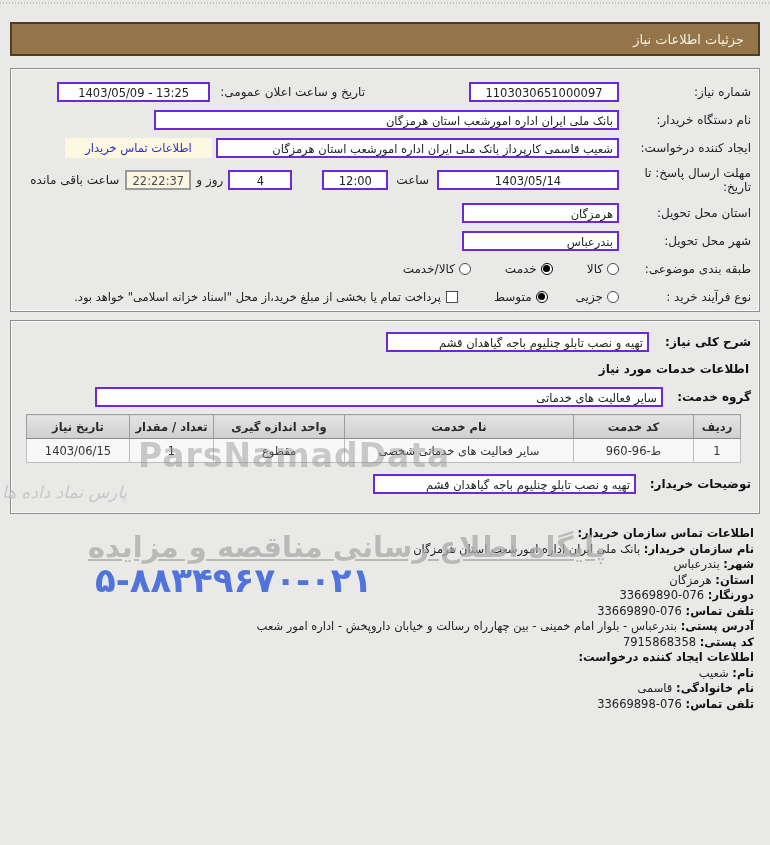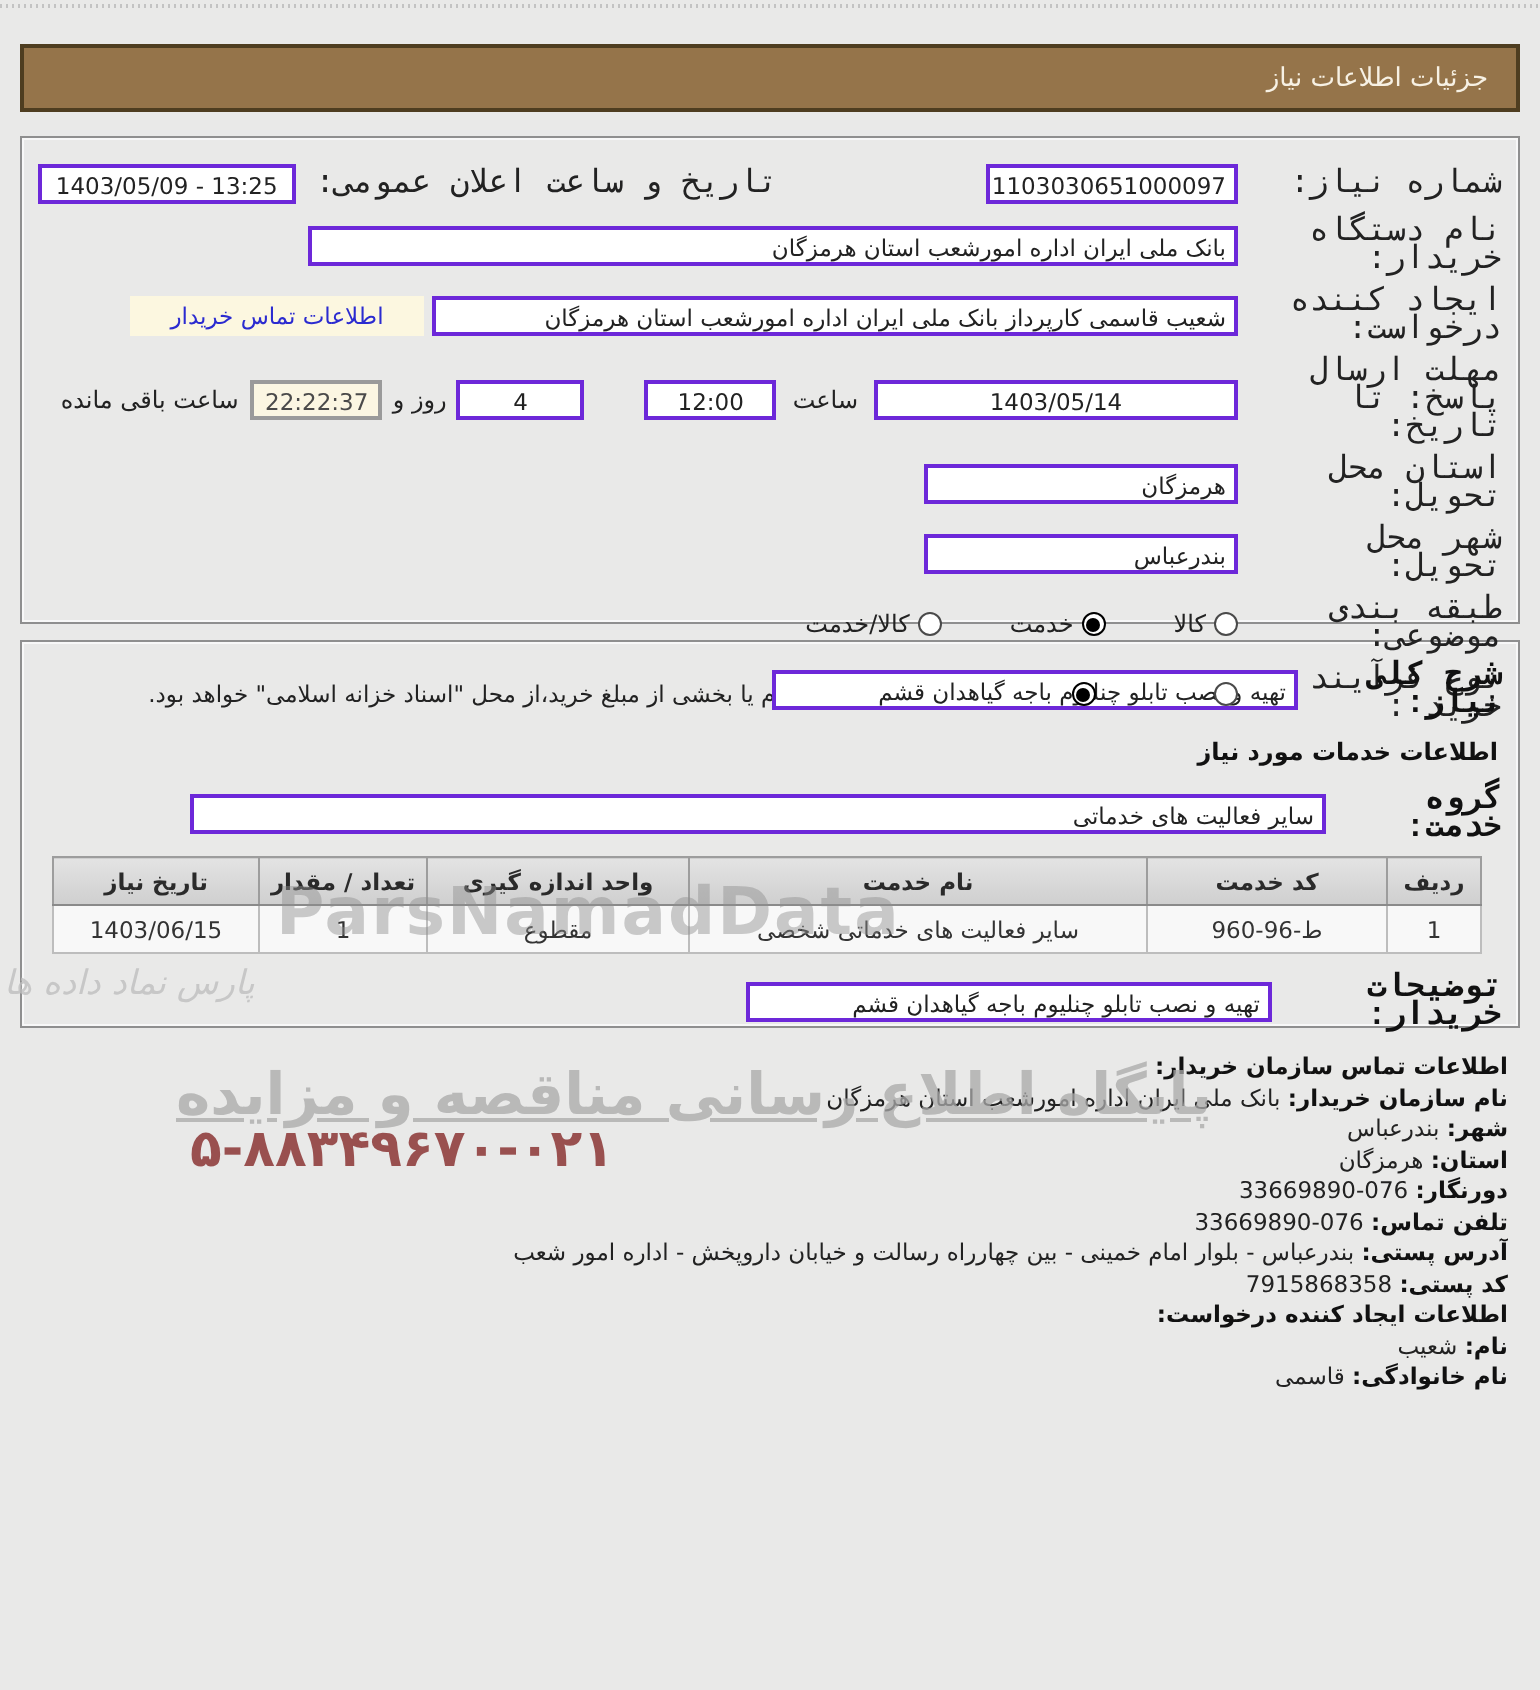--- a/index.html
+++ b/index.html
@@ -24,21 +24,21 @@
     display:flex; align-items:center; padding:0 14px;
   }
   .panel {
     margin:12px 10px 0 10px;
     border:1px solid #8f8f8f;
     box-shadow:inset 0 0 0 1px #f8f8f8;
     padding:12px 8px 8px 8px;
     background:transparent;
   }
   .row { display:flex; align-items:center; margin-bottom:7px; min-height:21px; }
-  .lbl { width:132px; flex-shrink:0; font-size:16px; color:#222; line-height:14px;font-family:Liberation Mono, monospace; }
+  .lbl { width:132px; flex-shrink:0; font-size:12px; color:#222; line-height:14px; }
   .lbl.b, .blbl { font-weight:bold; color:#111; }
   .box {
     height:20px; line-height:18px; background:#fff;
     border:2px solid #6d28d9; font-size:11.5px; color:#222;
     padding:0 4px; overflow:hidden; white-space:nowrap;
   }
   .center { text-align:center; }
   .cream { background:#fbf6e2; border-color:#9a9a9a; color:#4a4a4a; }
   .linkbox {
     height:20px; line-height:20px; background:#fcf7e0;
@@ -73,21 +73,21 @@
   table.items td {
     background:#f8f8f8; border:1px solid #bdbdbd;
     height:24px; text-align:center; color:#333;
   }
   .contact { padding:12px 16px 0 0; font-size:11.5px; line-height:15.5px; color:#222; }
   .contact .line { white-space:nowrap; overflow:hidden; }
   .contact .blbl { font-size:11.5px; }
   .wm { position:absolute; pointer-events:none; white-space:nowrap; }
   .wm-en { top:436px; left:138px; font-size:33px; font-weight:bold; color:#8f8f8f; opacity:.45; letter-spacing:1px; }
   .wm-fa { top:530px; left:88px; font-size:29px; font-weight:bold; color:#a9a9a9; opacity:.75;text-decoration:underline; }
-  .wm-phone { top:560px; left:95px; font-size:26px; font-weight:bold; color:#7f1d1d; opacity:.75; }
+  .wm-phone { top:560px; left:95px; font-size:34px; font-weight:bold; color:#1d4ed8; opacity:.75; }
   .wm-script { top:482px; left:2px; font-size:17px; font-style:italic; color:#bfbfbf; opacity:.8; }
   .spacer104 { width:104px; flex-shrink:0; }
   .ltr { direction:ltr; unicode-bidi:bidi-override; }
 </style>
 </head>
 <body>
 
 <div class="top-dots"></div>
 
 <div class="titlebar">
@@ -229,18 +229,19 @@
   <div class="line"><span class="blbl">نام سازمان خریدار:</span> <span>بانک ملی ایران اداره امورشعب استان هرمزگان</span></div>
   <div class="line"><span class="blbl">شهر:</span> <span>بندرعباس</span></div>
   <div class="line"><span class="blbl">استان:</span> <span>هرمزگان</span></div>
   <div class="line"><span class="blbl">دورنگار:</span> <span>076-33669890</span></div>
   <div class="line"><span class="blbl">تلفن تماس:</span> <span>076-33669890</span></div>
   <div class="line"><span class="blbl">آدرس پستی:</span> <span>بندرعباس - بلوار امام خمینی - بین چهارراه رسالت و خیابان داروپخش - اداره امور شعب</span></div>
   <div class="line"><span class="blbl">کد پستی:</span> <span>7915868358</span></div>
   <div class="line blbl">اطلاعات ایجاد کننده درخواست:</div>
   <div class="line"><span class="blbl">نام:</span> <span>شعیب</span></div>
   <div class="line"><span class="blbl">نام خانوادگی:</span> <span>قاسمی</span></div>
+  <div class="line"><span class="blbl">تلفن تماس:</span> <span>076-33669898</span></div>
 </div>
 
 <div class="wm wm-en">ParsNamadData</div>
 <div class="wm wm-fa">پایگاه اطلاع رسانی مناقصه و مزایده</div>
 <div class="wm wm-phone ltr">۵-۸۸۳۴۹۶۷۰-۰۲۱</div>
 <div class="wm wm-script">پارس نماد داده ها</div>
 
 </body></html>

